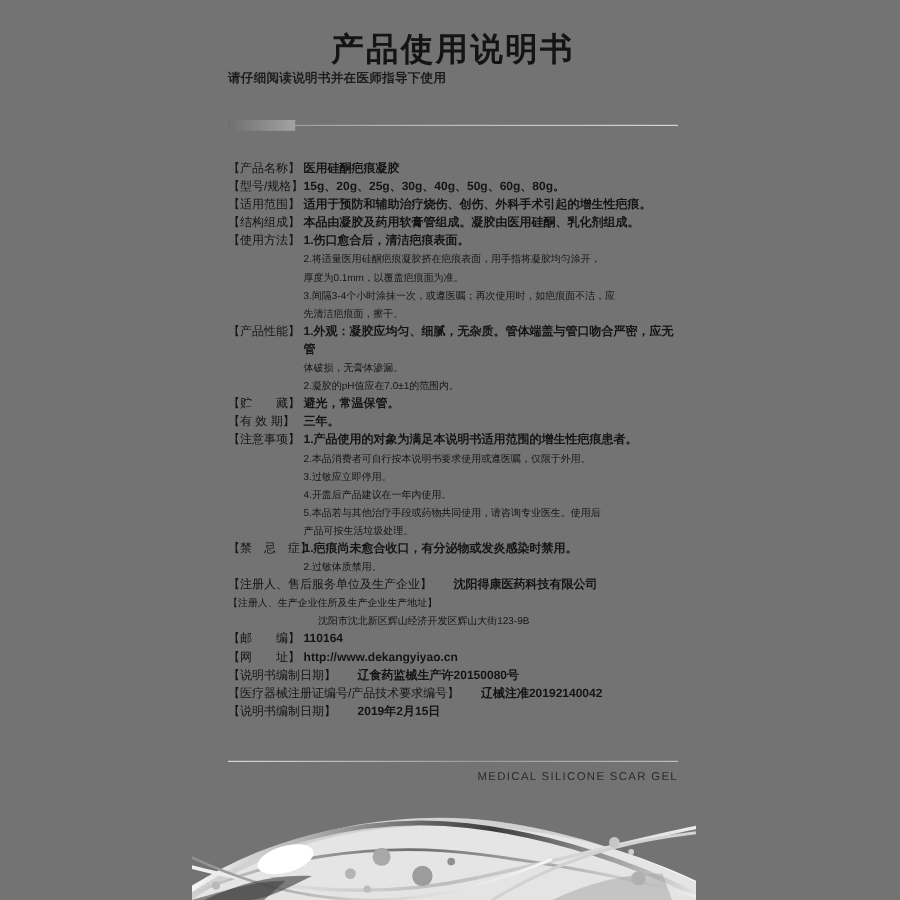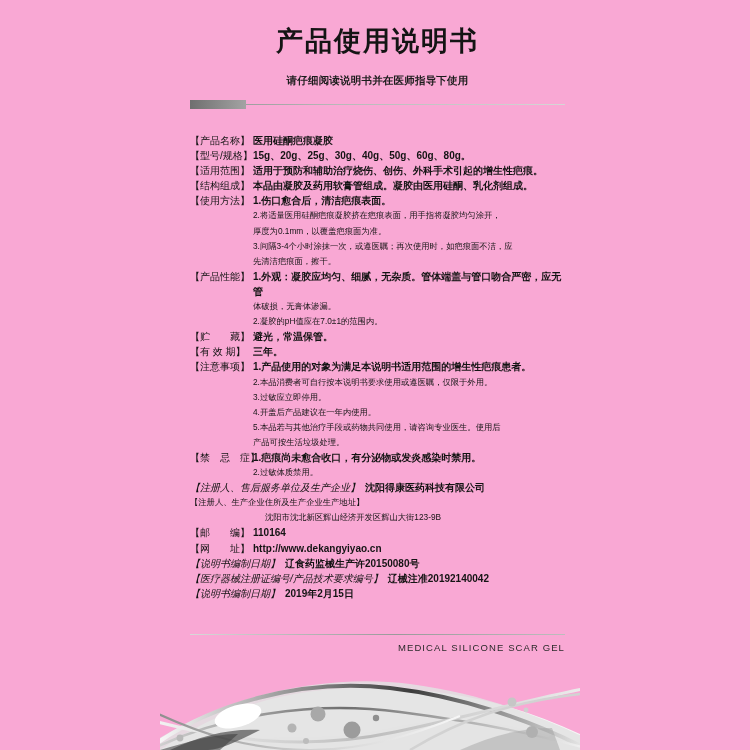--- a/index.html
+++ b/index.html
@@ -14,42 +14,41 @@
     overflow: hidden;
     font-family: "Liberation Sans", "DejaVu Sans", sans-serif;
     color: #1a1a1a;
   }
 
   .page {
     position: absolute;
     left: 0; top: 0;
     width: 750px;
     height: 750px;
-    background: #f9a8d4;
+    background: #737373;
   }
 
   
   .header {
     position: absolute;
     left: 190px;
     top: 24px;
     width: 375px;
   }
   .doc-title {
     text-align: center;
     font-size: 27px;
     font-weight: bold;
     letter-spacing: 2px;
     color: #141414;
     line-height: 34px;
     white-space: nowrap;
   }
   .doc-subtitle {
-    margin-top: 16px;
-    text-align: center;
+    text-align: left;
     font-size: 10.5px;
     font-weight: bold;
     color: #1c1c1c;
     letter-spacing: 0.2px;
     white-space: nowrap;
     font-family: Liberation Serif, serif;
   }
 
   .divider-wrap {
     position: absolute;
@@ -93,22 +92,21 @@
     white-space: nowrap;
     letter-spacing: 0;
   }
   .row .value {
     flex: 1 1 auto;
     font-weight: bold;
   }
   .row.wide .label {
     flex: 0 0 auto;
     width: auto;
-    padding-right: 5px;
-    font-style: italic;
+    padding-right: 18px;
   }
   .cont {
     font-size: 8.3px;
     line-height: 15.1px;
     color: #141414;
     padding-left: 63px;
   }
   .cont.indent-center {
     padding-left: 75px;
   }

